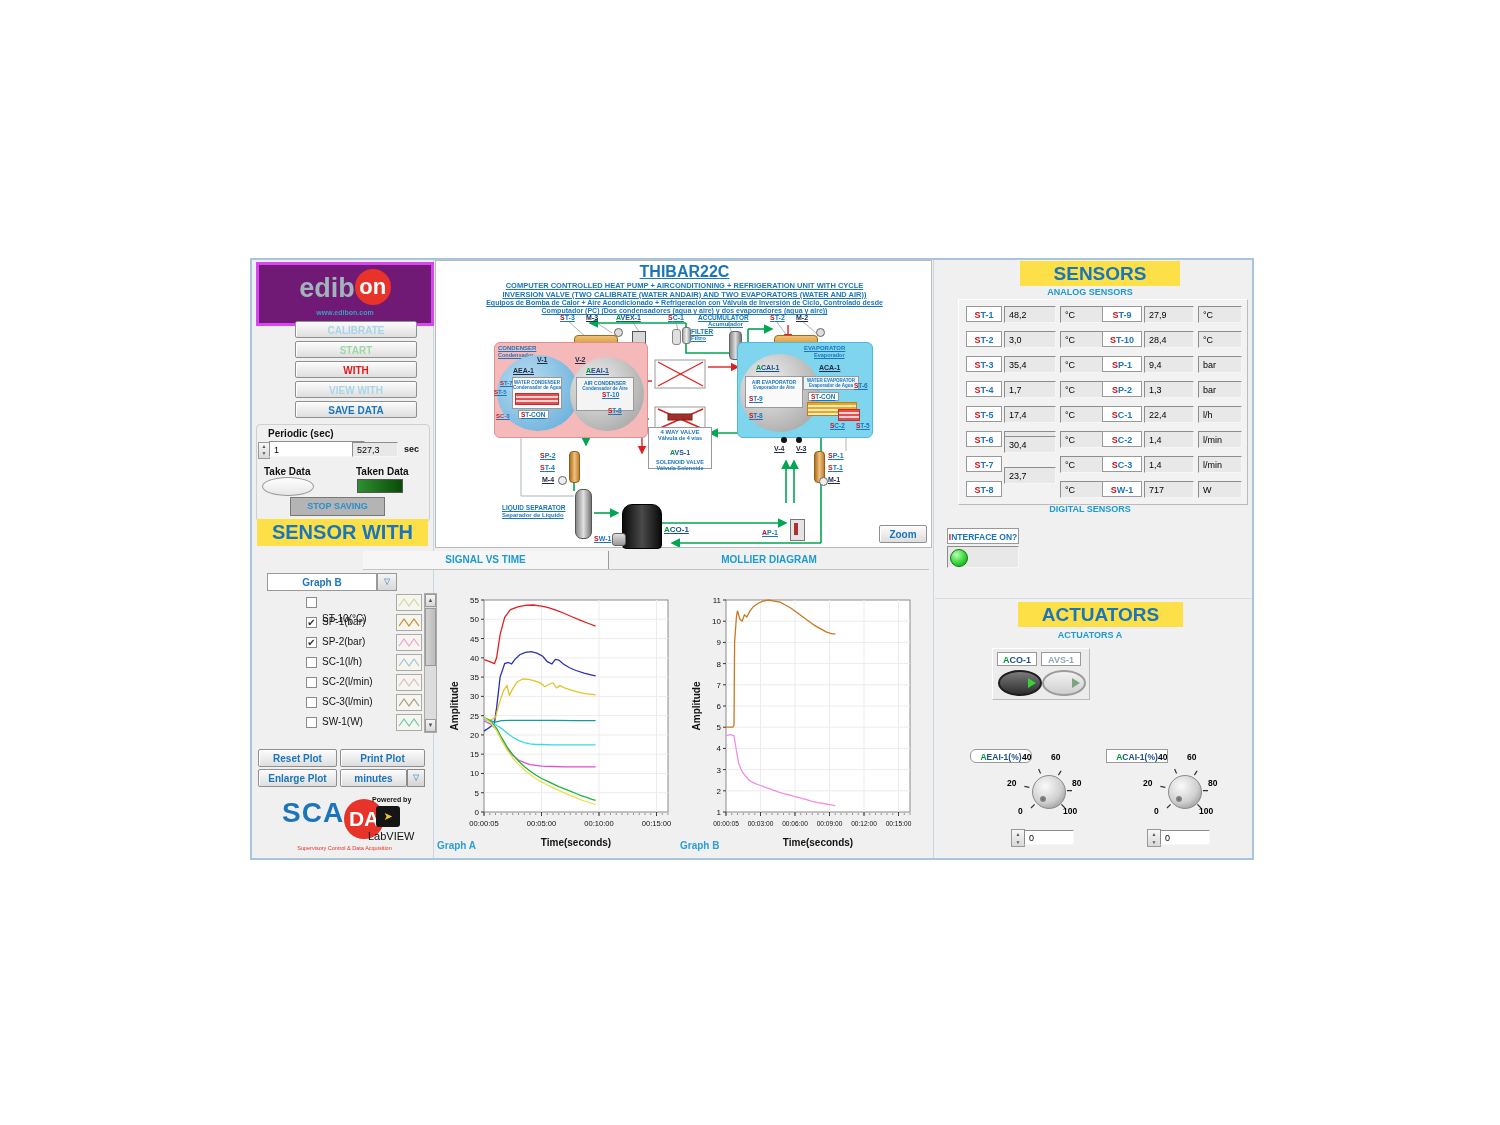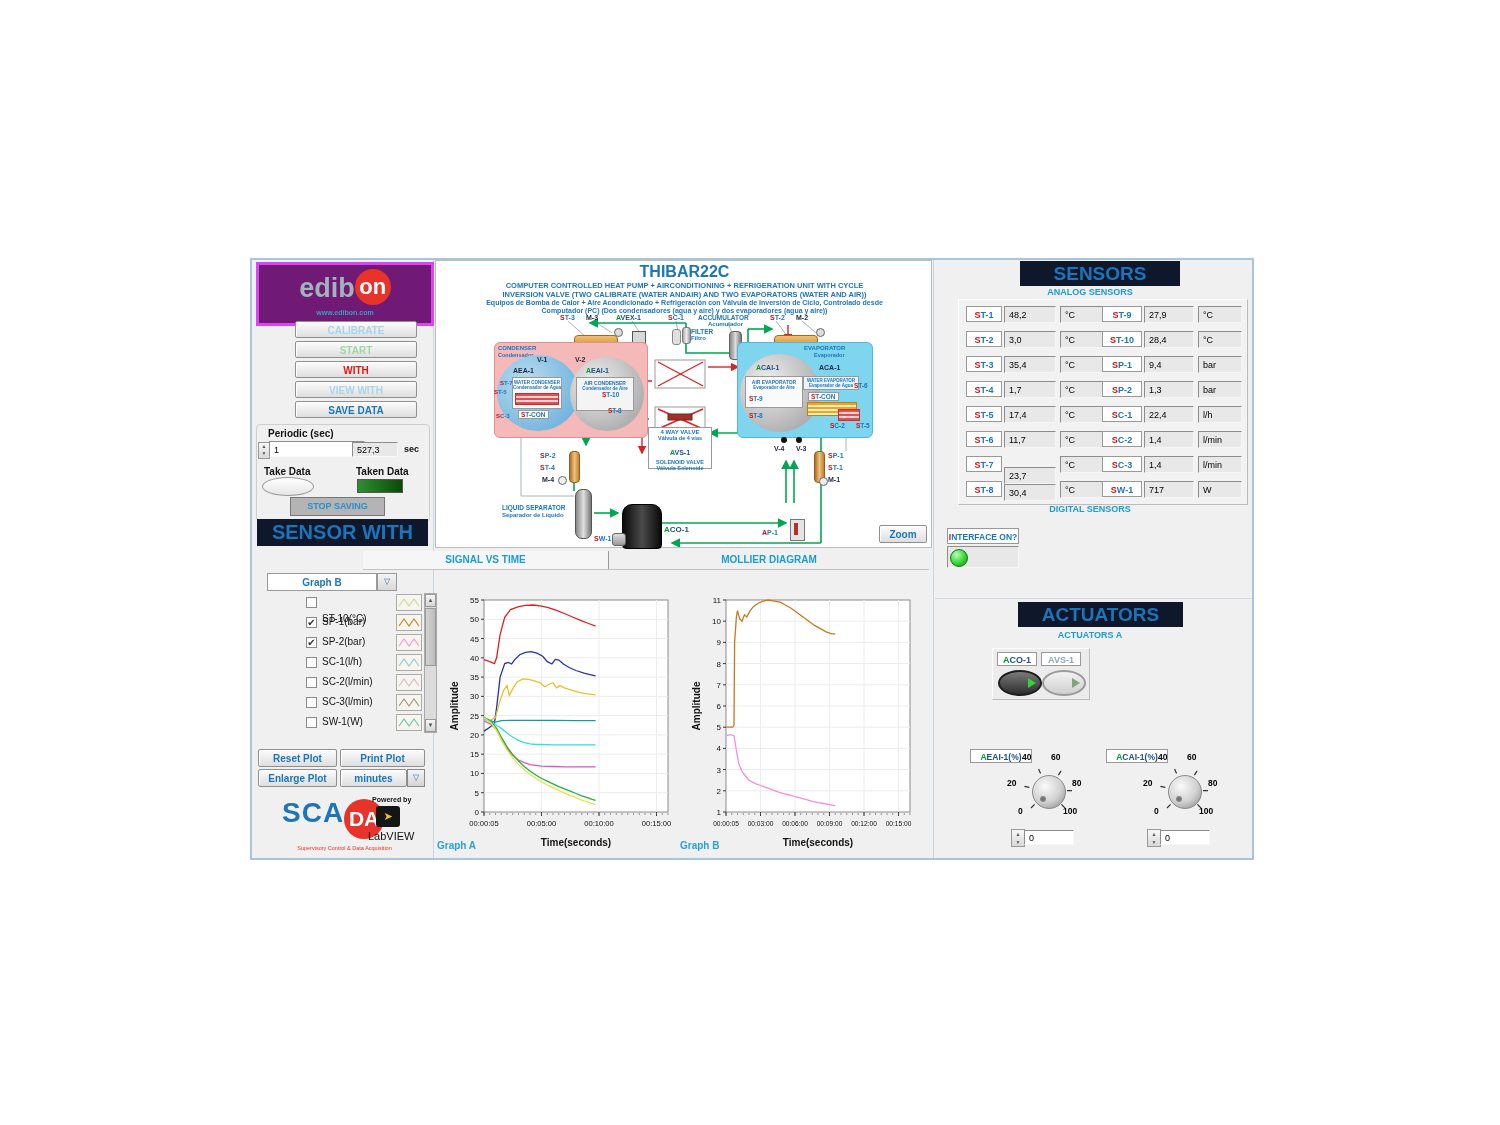--- a/index.html
+++ b/index.html
@@ -2,21 +2,21 @@
 <html><head>
 <meta charset="utf-8">
 <style>
   html,body{margin:0;padding:0;background:#ffffff;font-family:"Liberation Sans",sans-serif;}
   .page{position:relative;width:1500px;height:1125px;background:#fff;overflow:hidden;}
   .abs{position:absolute;}
   .app{position:absolute;left:250px;top:258px;width:1004px;height:602px;background:#f0f0f0;border:2px solid #a9c4dd;box-sizing:border-box;}
   .vline{position:absolute;width:1px;background:#c9d6e4;}
   .hline{position:absolute;height:1px;background:#d4dde6;}
   .panel-white{background:#701a75;border:3px solid #d946ef;}
-  .hdr{background:#0f172a;color:#1b75bb;font-weight:bold;text-align:center;}
+  .hdr{background:#fde047;color:#1b75bb;font-weight:bold;text-align:center;}
   .btn3d{background:linear-gradient(#fcfcfc,#dedede);border:1px solid #8f8f8f;border-radius:2px;text-align:center;font-weight:bold;box-shadow:inset 1px 1px 0 #fff;cursor:default;box-sizing:border-box;}
   .inset{background:#e8e8e8;border:1px solid;border-color:#8d8d8d #f6f6f6 #f6f6f6 #8d8d8d;box-sizing:border-box;}
   .tag{display:inline-block;color:#1b75bb;font-weight:bold;}
   .tag::first-letter{color:#cc1111;}
   .tagA{display:inline-block;color:#1b4f8b;font-weight:bold;}
   .tagA::first-letter{color:#009933;}
   .chip{background:#fff;border:1px solid #999;box-sizing:border-box;text-align:center;}
   .dlbl{color:#1b75bb;font-weight:bold;}
   .navy{color:#222a44;font-weight:bold;}
   .ellipse-btn{border-radius:50%;}
@@ -29,21 +29,21 @@
   .toggle[data-state="on"] .tri{border-left:8px solid #35d435;}
   .toggle[data-state="off"] .tri{border-left:8px solid #7fa37f;}
   .ckbox{background:#fff;border:1px solid #8a8a8a;box-sizing:border-box;font-size:10px;line-height:9px;text-align:center;color:#333;}
   .waveicon{background:#f6f6ee;border:1px solid #aaa;box-sizing:border-box;}
   .scrollbar{background:#dcdcdc;border:1px solid #aaa;box-sizing:border-box;}
   .sb-arrow{position:absolute;left:0;width:100%;height:13px;background:linear-gradient(#f6f6f6,#d6d6d6);border:1px solid #999;box-sizing:border-box;font-size:6px;text-align:center;line-height:11px;color:#555;}
   .sb-thumb{position:absolute;left:0;width:100%;background:linear-gradient(90deg,#d2d2d2,#bdbdbd);border:1px solid #999;box-sizing:border-box;}
   .hatch-red{background:repeating-linear-gradient(180deg,#e05050 0 2px,#f6d2d2 2px 4px);border:1px solid #c03030;}
   .hatch-yel{background:repeating-linear-gradient(180deg,#e8a820 0 2px,#f8ecc8 2px 4px);border:1px solid #c08010;}
   .cap{background:linear-gradient(90deg,#b07020,#f0c080,#c08030);border:1px solid #906018;border-radius:4px;}
-  .diag-txt{position:absolute;white-space:nowrap;}
+  .diag-txt{position:absolute;white-space:nowrap;text-decoration:underline;}
   .led-green{background:radial-gradient(circle at 35% 30%,#b9ffb9,#37d437 55%,#0f9a0f);border:1px solid #0a7a0a;border-radius:50%;}
 </style>
 </head>
 <body>
 
 <div class="page">
   <div class="app"></div>
   <div class="vline" style="left:433px;top:260px;height:598px;"></div>
   <div class="vline" style="left:933px;top:260px;height:598px;"></div>
   <div class="hline" style="left:935px;top:598px;width:317px;"></div>
@@ -513,21 +513,21 @@
     <span class="abs tag chip" style="left:966px;top:381px;width:36px;height:16px;line-height:16px;font-size:9px;">ST-4</span>
       <span class="abs inset" style="left:1004px;top:381px;width:52px;height:17px;line-height:17px;font-size:9px;padding-left:4px;">1,7</span>
       <span class="abs inset" style="left:1060px;top:381px;width:46px;height:17px;line-height:17px;font-size:9px;padding-left:4px;">°C</span>
     <span class="abs tag chip" style="left:966px;top:406px;width:36px;height:16px;line-height:16px;font-size:9px;">ST-5</span>
       <span class="abs inset" style="left:1004px;top:406px;width:52px;height:17px;line-height:17px;font-size:9px;padding-left:4px;">17,4</span>
       <span class="abs inset" style="left:1060px;top:406px;width:46px;height:17px;line-height:17px;font-size:9px;padding-left:4px;">°C</span>
     <span class="abs tag chip" style="left:966px;top:431px;width:36px;height:16px;line-height:16px;font-size:9px;">ST-6</span>
       <span class="abs inset" style="left:1004px;top:431px;width:52px;height:17px;line-height:17px;font-size:9px;padding-left:4px;">11,7</span>
       <span class="abs inset" style="left:1060px;top:431px;width:46px;height:17px;line-height:17px;font-size:9px;padding-left:4px;">°C</span>
     <span class="abs tag chip" style="left:966px;top:456px;width:36px;height:16px;line-height:16px;font-size:9px;">ST-7</span>
-      <span class="abs inset" style="left:1004px;top:484px;width:52px;height:17px;line-height:17px;font-size:9px;padding-left:4px;">30,4</span>
+      <span class="abs inset" style="left:1004px;top:436px;width:52px;height:17px;line-height:17px;font-size:9px;padding-left:4px;">30,4</span>
       <span class="abs inset" style="left:1060px;top:456px;width:46px;height:17px;line-height:17px;font-size:9px;padding-left:4px;">°C</span>
     <span class="abs tag chip" style="left:966px;top:481px;width:36px;height:16px;line-height:16px;font-size:9px;">ST-8</span>
       <span class="abs inset" style="left:1004px;top:467px;width:52px;height:17px;line-height:17px;font-size:9px;padding-left:4px;">23,7</span>
       <span class="abs inset" style="left:1060px;top:481px;width:46px;height:17px;line-height:17px;font-size:9px;padding-left:4px;">°C</span>
   </div>
   <div>
     <span class="abs tag chip" style="left:1102px;top:306px;width:40px;height:16px;line-height:16px;font-size:9px;">ST-9</span>
       <span class="abs inset" style="left:1144px;top:306px;width:50px;height:17px;line-height:17px;font-size:9px;padding-left:4px;">27,9</span>
       <span class="abs inset" style="left:1198px;top:306px;width:44px;height:17px;line-height:17px;font-size:9px;padding-left:4px;">°C</span>
     <span class="abs tag chip" style="left:1102px;top:331px;width:40px;height:16px;line-height:16px;font-size:9px;">ST-10</span>
@@ -563,21 +563,21 @@
   <div class="abs" style="left:992px;top:648px;width:96px;height:50px;background:#ececec;border:1px solid;border-color:#fff #bbb #bbb #fff;"></div>
   <div class="abs tagA chip" style="left:997px;top:652px;width:40px;height:14px;line-height:14px;font-size:9px;">ACO-1</div>
   <div class="abs chip" style="left:1041px;top:652px;width:40px;height:14px;line-height:14px;font-size:9px;font-weight:bold;color:#8fa8bc;">AVS-1</div>
   <div class="toggle" style="left:998px;top:670px;width:40px;height:22px;" data-state="on">
       <span class="tri"></span>
     </div>
   <div class="toggle" style="left:1042px;top:670px;width:40px;height:22px;" data-state="off">
       <span class="tri"></span>
     </div>
 
-  <div class="abs tagA chip" style="left:970px;top:749px;width:62px;height:14px;line-height:14px;font-size:8.5px;">AEAI-1(%)</div>
+  <div class="abs tagA chip" style="left:970px;top:749px;width:62px;height:14px;line-height:14px;font-size:8.5px;border-radius:6px;">AEAI-1(%)</div>
   <svg class="abs" style="left:1013px;top:756px;" width="70" height="70">
       <g stroke="#333" stroke-width="1.2">
         <line x1="21.6" y1="48.4" x2="18" y2="52"></line>
         <line x1="16.3" y1="31.4" x2="11.4" y2="30.4"></line>
         <line x1="27.6" y1="17.5" x2="25.6" y2="12.9"></line>
         <line x1="45.4" y1="19.1" x2="48.1" y2="14.9"></line>
         <line x1="54" y1="34.7" x2="59" y2="34.6"></line>
         <line x1="48.4" y1="48.4" x2="52" y2="52"></line>
       </g>
     </svg>

